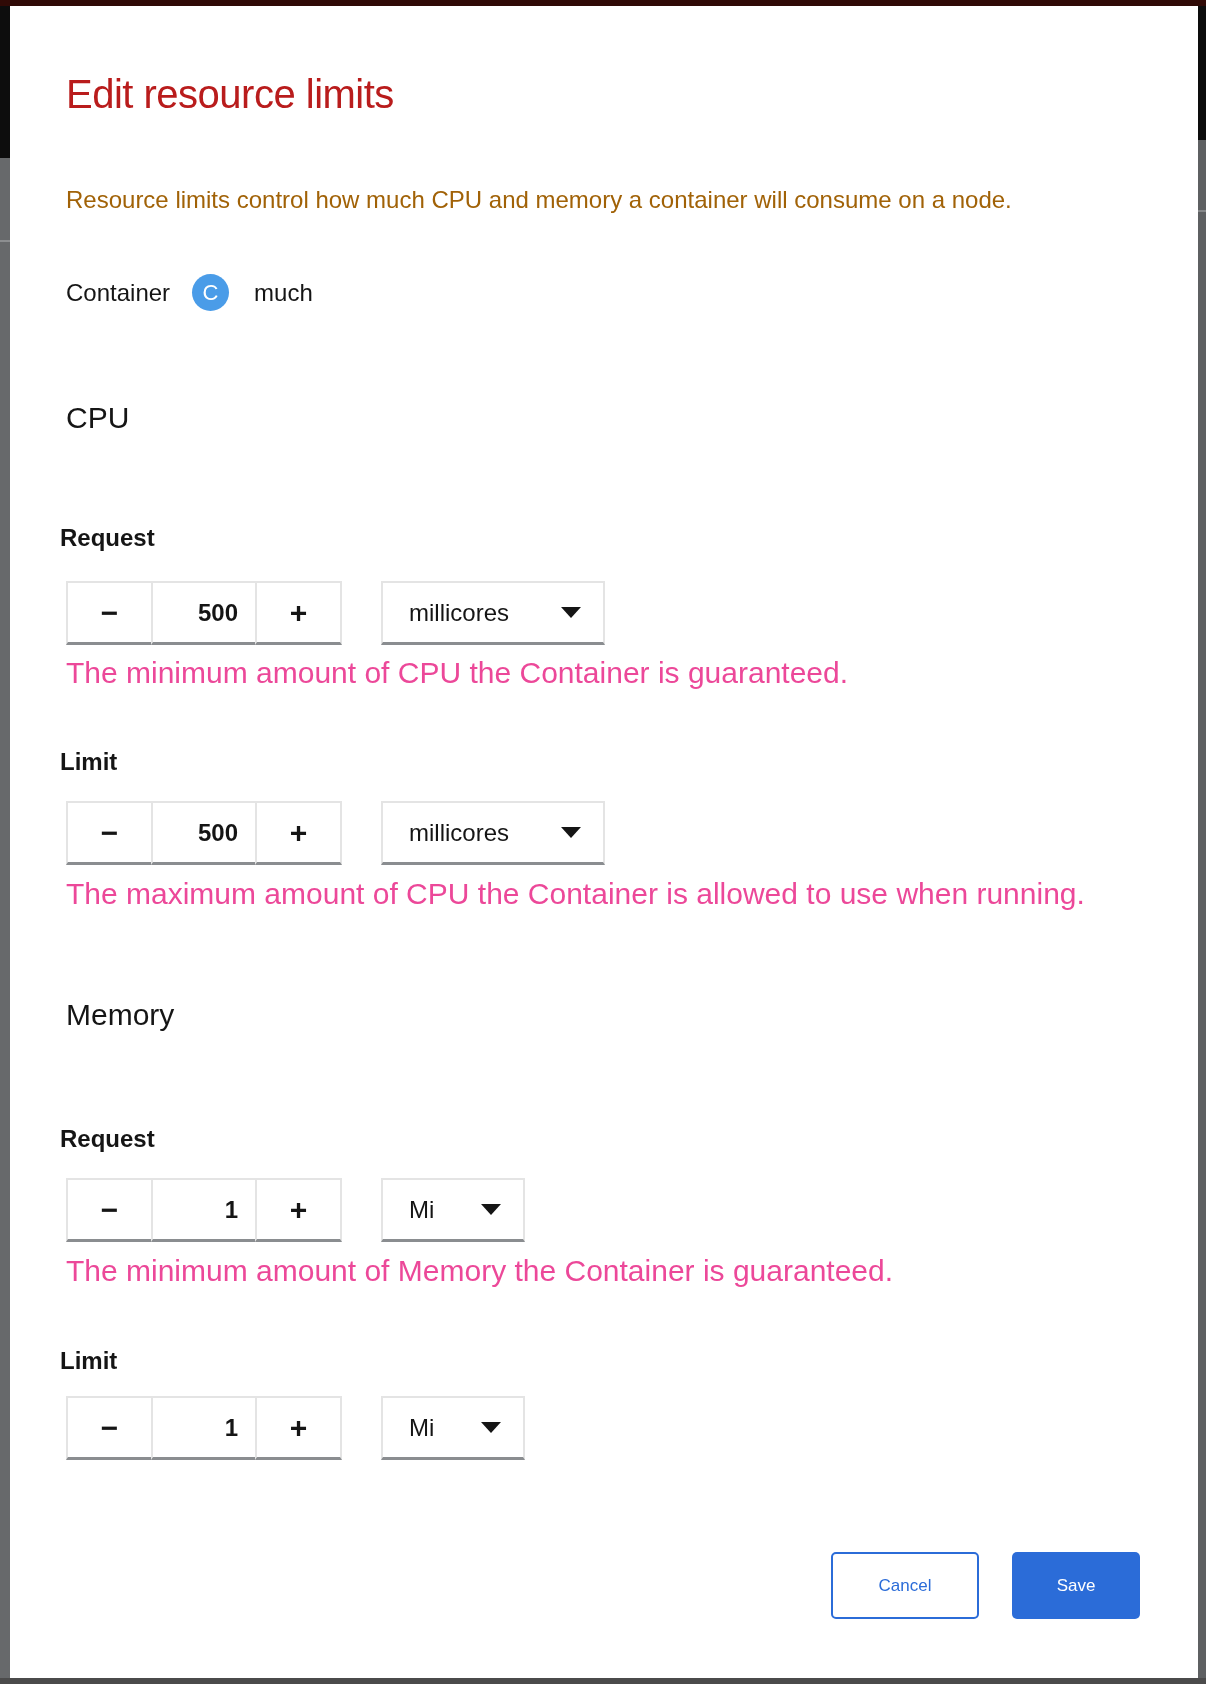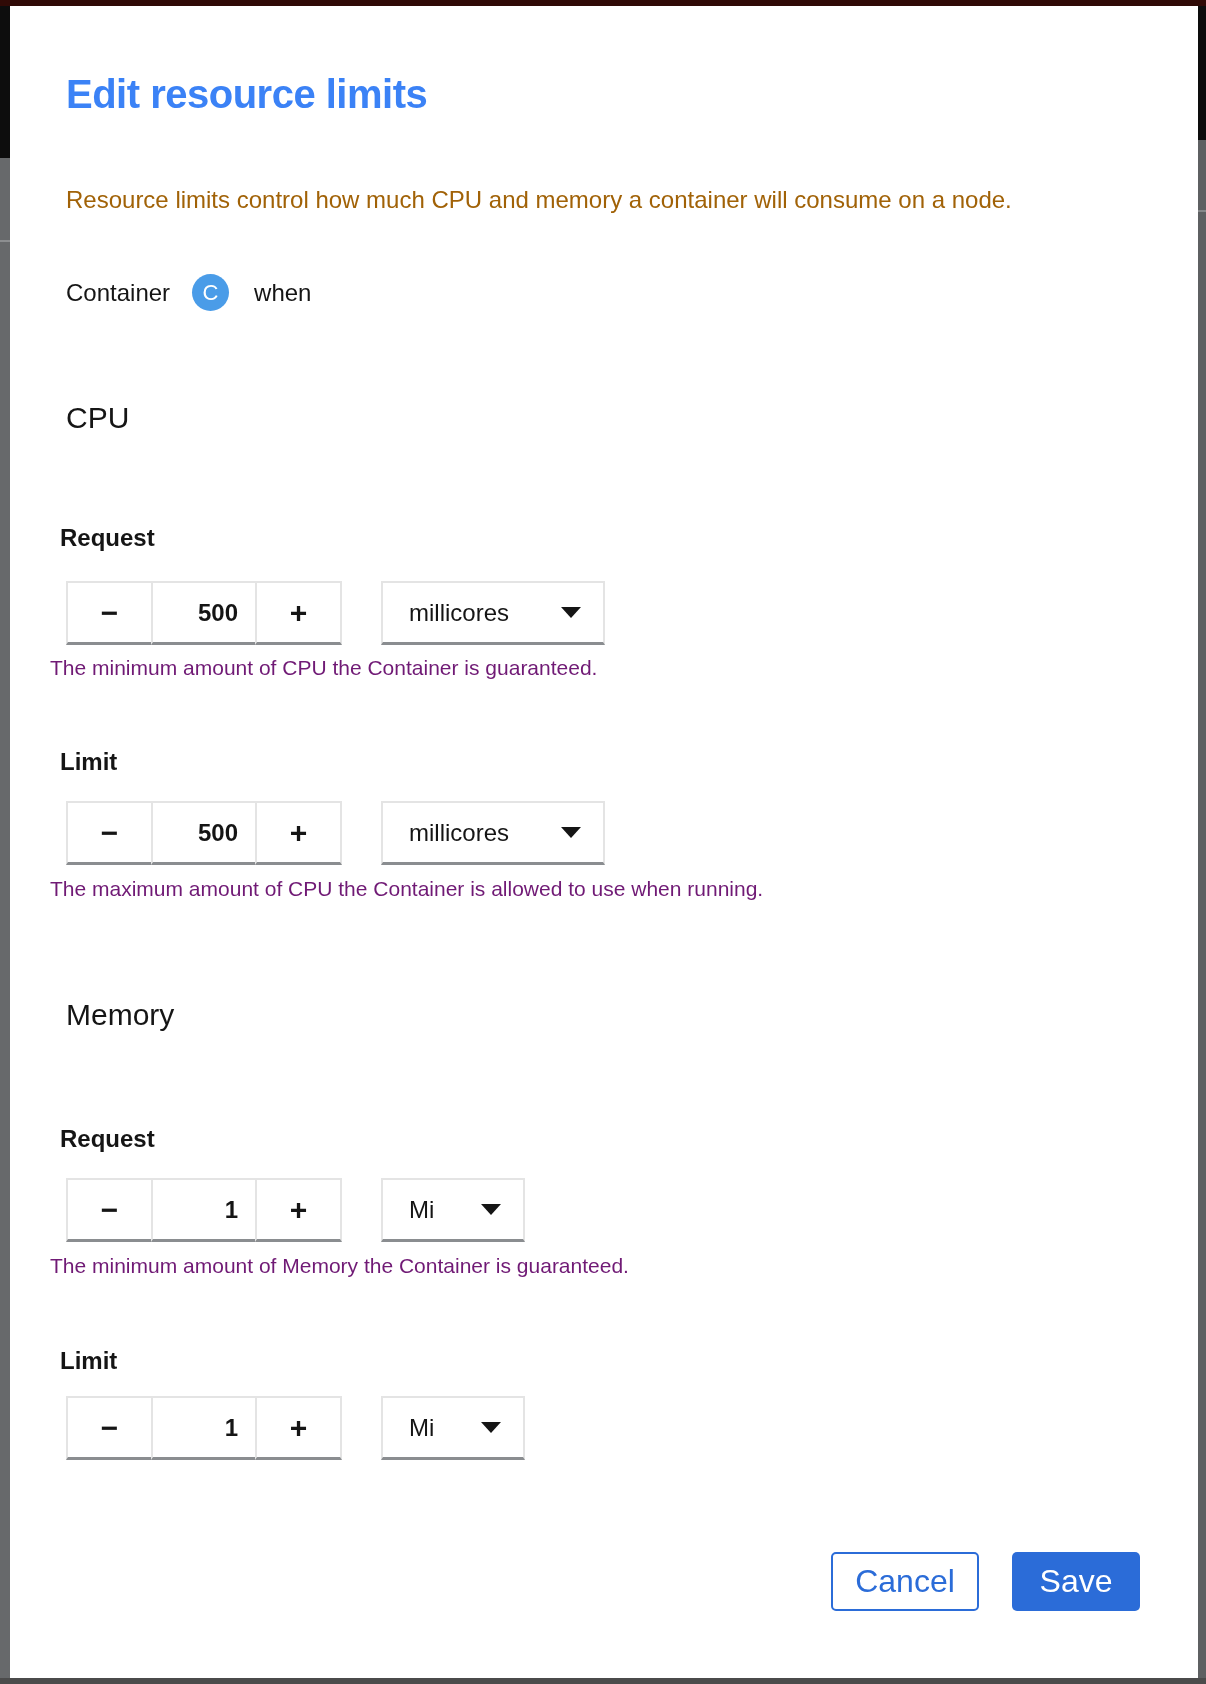--- a/index.html
+++ b/index.html
@@ -22,21 +22,21 @@
   .edge-right-dark { position: absolute; left: 1198px; top: 6px; width: 8px; height: 134px; background: #0d0d0d; }
   .edge-right-gray { position: absolute; left: 1198px; top: 140px; width: 8px; height: 1538px; background: #5e6062; }
   .edge-right-line { position: absolute; left: 1198px; top: 210px; width: 8px; height: 2px; background: #86888a; }
   .bottom-strip    { position: absolute; left: 0; top: 1678px; width: 1206px; height: 6px; background: #4b4b4b; }
 
   
   .modal { position: absolute; left: 10px; top: 6px; width: 1188px; height: 1672px; background: #ffffff; }
 
   .modal-title {
     position: absolute; left: 56px; top: 66px;
-    font-size: 40px; font-weight: 700; letter-spacing: -0.5px; color: #3b82f6;
+    font-size: 40px; font-weight: 400; letter-spacing: -0.5px; color: #b91c1c;
   }
   .modal-desc {
     position: absolute; left: 56px; top: 180px;
     font-size: 24px; color: #a16207;
   }
 
   .container-row {
     position: absolute; left: 56px; top: 268px;
     display: flex; align-items: center;
   }
@@ -104,32 +104,32 @@
   .unit-wide   { width: 224px; }
   .unit-narrow { width: 144px; }
   .caret-down {
     width: 0; height: 0; margin-left: 20px;
     border-left: 10px solid transparent;
     border-right: 10px solid transparent;
     border-top: 11px solid #151515;
   }
 
   .helper-text {
-    position: absolute; left: 40px;
-    font-size: 21px; color: #701a75;
+    position: absolute; left: 56px;
+    font-size: 30px; color: #ec4899;
   }
   .helper-1 { top: 650px; }
   .helper-2 { top: 871px; }
   .helper-3 { top: 1248px; text-align: right; }
   .helper-4 { top: 1464px; }
 
   .footer-btn {
-    position: absolute; top: 1546px; height: 59px;
+    position: absolute; top: 1546px; height: 67px;
     font-family: "Liberation Sans", sans-serif;
-    font-size: 32px; border-radius: 5px;
+    font-size: 17px; border-radius: 5px;
     display: flex; align-items: center; justify-content: center;
     cursor: pointer;
   }
   .cancel-btn {
     left: 821px; width: 148px;
     background: #ffffff; color: #2b6cd8; border: 2px solid #2b6cd8;
   }
   .save-btn {
     left: 1002px; width: 128px;
     background: #2b6cd8; color: #ffffff; border: none;
@@ -151,21 +151,21 @@
 
   <div class="modal">
 
     <h1 class="modal-title">Edit resource limits</h1>
 
     <p class="modal-desc">Resource limits control how much CPU and memory a container will consume on a node.</p>
 
     <div class="container-row">
       <span class="container-label">Container</span>
       <span class="container-badge">C</span>
-      <span class="container-name">when</span>
+      <span class="container-name">much</span>
     </div>
 
     <h2 class="section-heading heading-cpu">CPU</h2>
 
     <div class="field-label label-1">Request</div>
     <div class="control-row row-1">
       <div class="spinner">
         <button class="cell spin-btn">−</button>
         <div class="cell value-cell">500</div>
         <button class="cell spin-btn">+</button>

